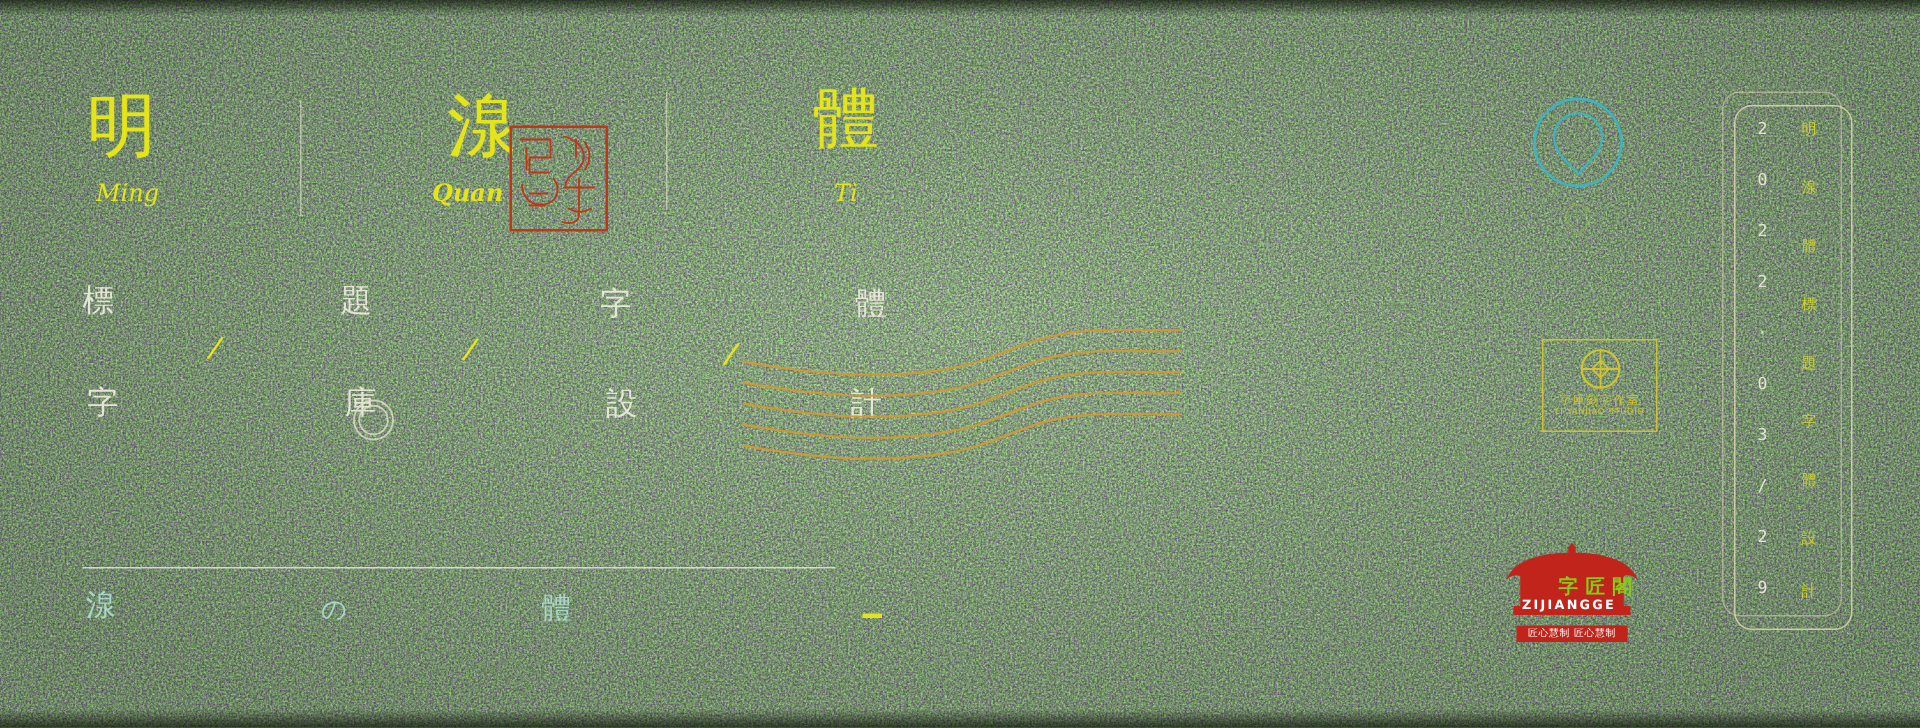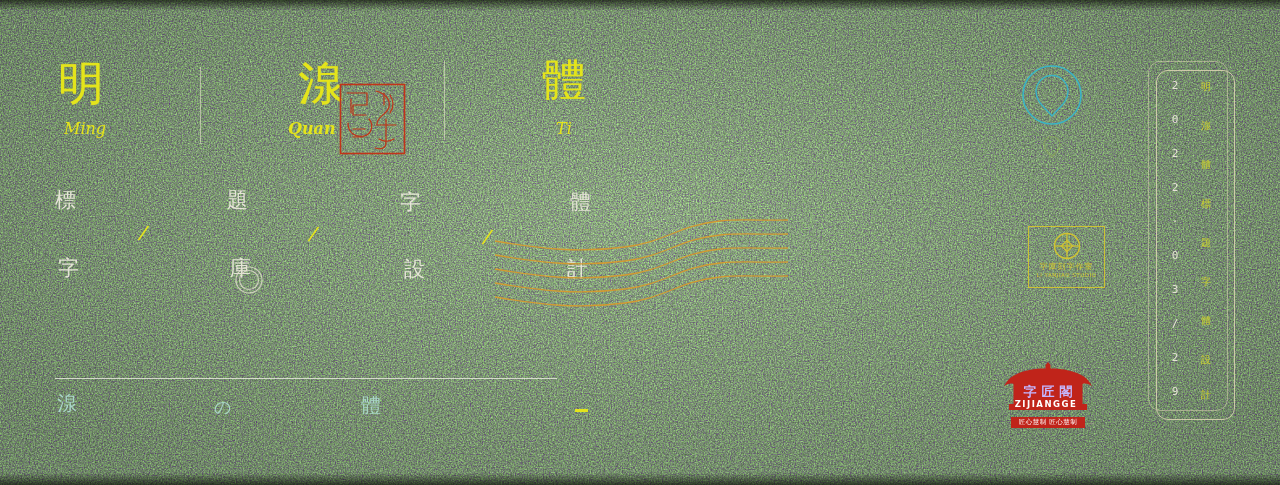--- a/index.html
+++ b/index.html
@@ -57,21 +57,21 @@
   .studio-stamp{
     position:absolute;border:1px solid rgba(210,196,48,.95);
     color:#d2c430;text-align:center;
   }
   .stamp-cn{font-size:8px;letter-spacing:1px;line-height:1;margin-top:2px;
     font-family:"DejaVu Serif","Liberation Serif",serif;}
   .stamp-en{font-size:5.5px;letter-spacing:.5px;line-height:1;margin-top:2px;
     font-family:"DejaVu Sans","Liberation Sans",sans-serif;}
   
   .brand-cn{
-    position:absolute;width:90px;text-align:center;color:#c4b5fd;
+    position:absolute;width:90px;text-align:right;color:#84cc16;
     font-size:13px;font-weight:bold;letter-spacing:5px;line-height:1;
     font-family:"DejaVu Serif","Liberation Serif",serif;text-indent:5px;
   }
   .brand-en{
     position:absolute;width:86px;text-align:center;color:#fff;
     font-size:8.5px;font-weight:bold;letter-spacing:1.5px;line-height:1;
   }
   .brand-tagline{
     position:absolute;background:#c0241a;color:#ffffff;
     font-size:6.5px;line-height:11px;text-align:center;letter-spacing:.5px;

